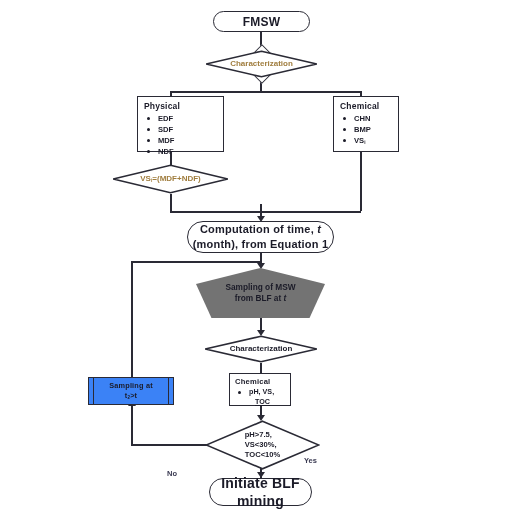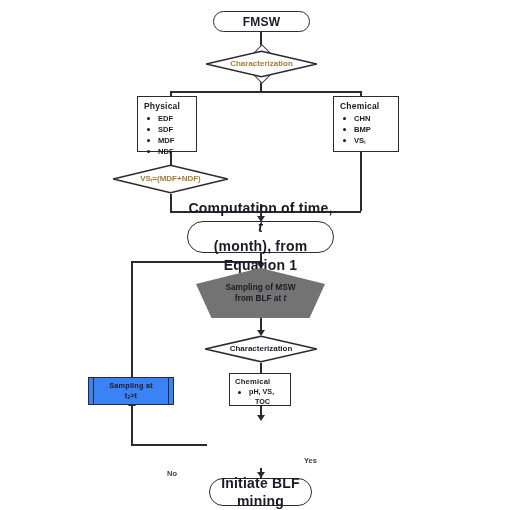--- a/index.html
+++ b/index.html
@@ -88,21 +88,21 @@
       <polygon points="56.5,1.2 111.8,14 56.5,26.8 1.2,14" fill="#ffffff" stroke="#2a2a35" stroke-width="1.6"></polygon>
     </svg>
     <div class="dlabel gold" style="font-size:8px;" data-name="node-characterization-1-label">Characterization</div>
   </div>
 
   <div class="ln vln" data-name="edge-char1-down" style="left:260px;top:78px;height:15px;"></div>
   <div class="ln hln" data-name="edge-split-bus" style="left:170px;top:91px;width:192px;"></div>
   <div class="ln vln" data-name="edge-bus-to-physical" style="left:170px;top:91px;height:7px;"></div>
   <div class="ln vln" data-name="edge-bus-to-chemical" style="left:360px;top:91px;height:7px;"></div>
 
-  <div class="listbox" data-name="node-physical-box" style="left:137px;top:96px;width:60px;height:56px;">
+  <div class="listbox" data-name="node-physical-box" style="left:137px;top:96px;width:87px;height:56px;">
     <div class="lbtitle" data-name="node-physical-title">Physical</div>
     <ul data-name="physical-item-list">
       <li data-name="list-item">EDF</li>
       <li data-name="list-item">SDF</li>
       <li data-name="list-item">MDF</li>
       <li data-name="list-item">NDF</li>
     </ul>
   </div>
 
   <div class="listbox" data-name="node-chemical-top-box" style="left:333px;top:96px;width:66px;height:56px;">
@@ -127,21 +127,21 @@
 
   <div class="ln vln" data-name="edge-vs-down" style="left:170px;top:194px;height:19px;"></div>
   <div class="ln hln" data-name="edge-vs-to-trunk" style="left:170px;top:211px;width:92px;"></div>
 
   <div class="ln vln" data-name="edge-chemical-top-down" style="left:360px;top:152px;height:59px;"></div>
   <div class="ln hln" data-name="edge-chemical-to-trunk" style="left:260px;top:211px;width:101px;"></div>
 
   <div class="ln vln" data-name="edge-trunk-to-computation" style="left:260px;top:204px;height:16px;"></div>
   <div class="arrow down" data-name="arrowhead-icon" style="left:257px;top:216px;"></div>
 
-  <div class="node stadium" data-name="node-computation" style="left:187px;top:221px;width:147px;height:32px;font-size:14px;line-height:1.35;">
+  <div class="node stadium" data-name="node-computation" style="left:187px;top:221px;width:147px;height:32px;font-size:11px;line-height:1.35;">
     <span data-name="node-computation-label">
       <span>Computation of time, </span><i class="ital">t</i><br>
       <span>(month), from Equation 1</span>
     </span>
   </div>
 
   <div class="ln vln" data-name="edge-computation-to-sampling" style="left:260px;top:253px;height:14px;"></div>
   <div class="arrow down" data-name="arrowhead-icon" style="left:257px;top:263px;"></div>
 
   <div class="hexnode" data-name="node-sampling-msw" style="left:196px;top:268px;width:129px;height:50px;font-size:8.3px;">
@@ -170,20 +170,32 @@
       <li data-name="list-item" style="font-size:7.2px;line-height:1.35;padding-left:20px;text-decoration:underline;"><span>TOC</span></li>
     </ul>
   </div>
   <style>
     [data-name="chemical-bottom-item-list"] li:nth-child(2):before{display:none;}
   </style>
 
   <div class="ln vln" data-name="edge-chemical-bot-to-criteria" style="left:260px;top:406px;height:13px;"></div>
   <div class="arrow down" data-name="arrowhead-icon" style="left:257px;top:415px;"></div>
 
+  <div class="diamond" data-name="node-criteria" style="left:205px;top:420px;width:115px;height:50px;">
+    <svg width="115" height="50" style="position:absolute;left:0;top:0;" data-name="diamond-outline-icon">
+      <polygon points="57.5,1.2 113.8,25 57.5,48.8 1.2,25" fill="#ffffff" stroke="#2a2a35" stroke-width="1.6"></polygon>
+    </svg>
+    <div class="dlabel" style="font-size:7.6px;color:#1b1b28;line-height:1.3;" data-name="node-criteria-label">
+      <span>
+        <span>pH&gt;7.5,</span><br>
+        <span>VS&lt;30%,</span><br>
+        <span>TOC&lt;10%</span>
+      </span>
+    </div>
+  </div>
 
   <div class="edgelabel" data-name="edge-label-yes" style="left:304px;top:456px;">Yes</div>
 
   <div class="ln vln" data-name="edge-criteria-to-end" style="left:260px;top:468px;height:11px;"></div>
   <div class="arrow down" data-name="arrowhead-icon" style="left:257px;top:472px;"></div>
 
   <div class="node stadium" data-name="node-initiate-blf-mining" style="left:209px;top:478px;width:103px;height:28px;font-size:14px;line-height:1.3;">
     <span data-name="node-initiate-blf-mining-label">
       <span>Initiate BLF</span><br>
       <span>mining</span>

